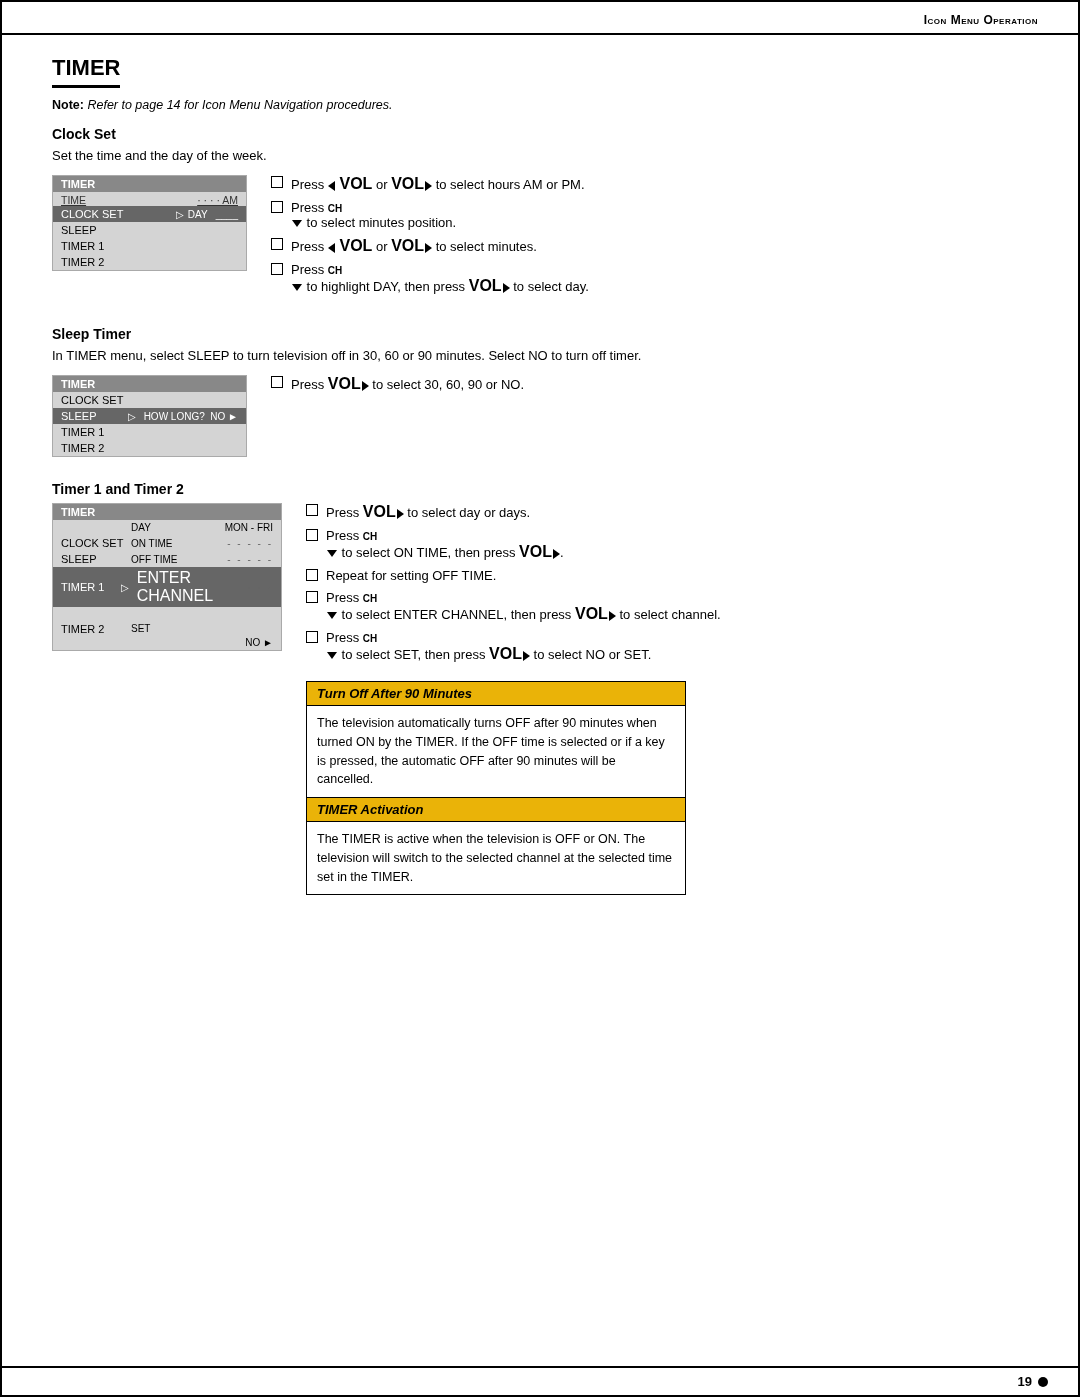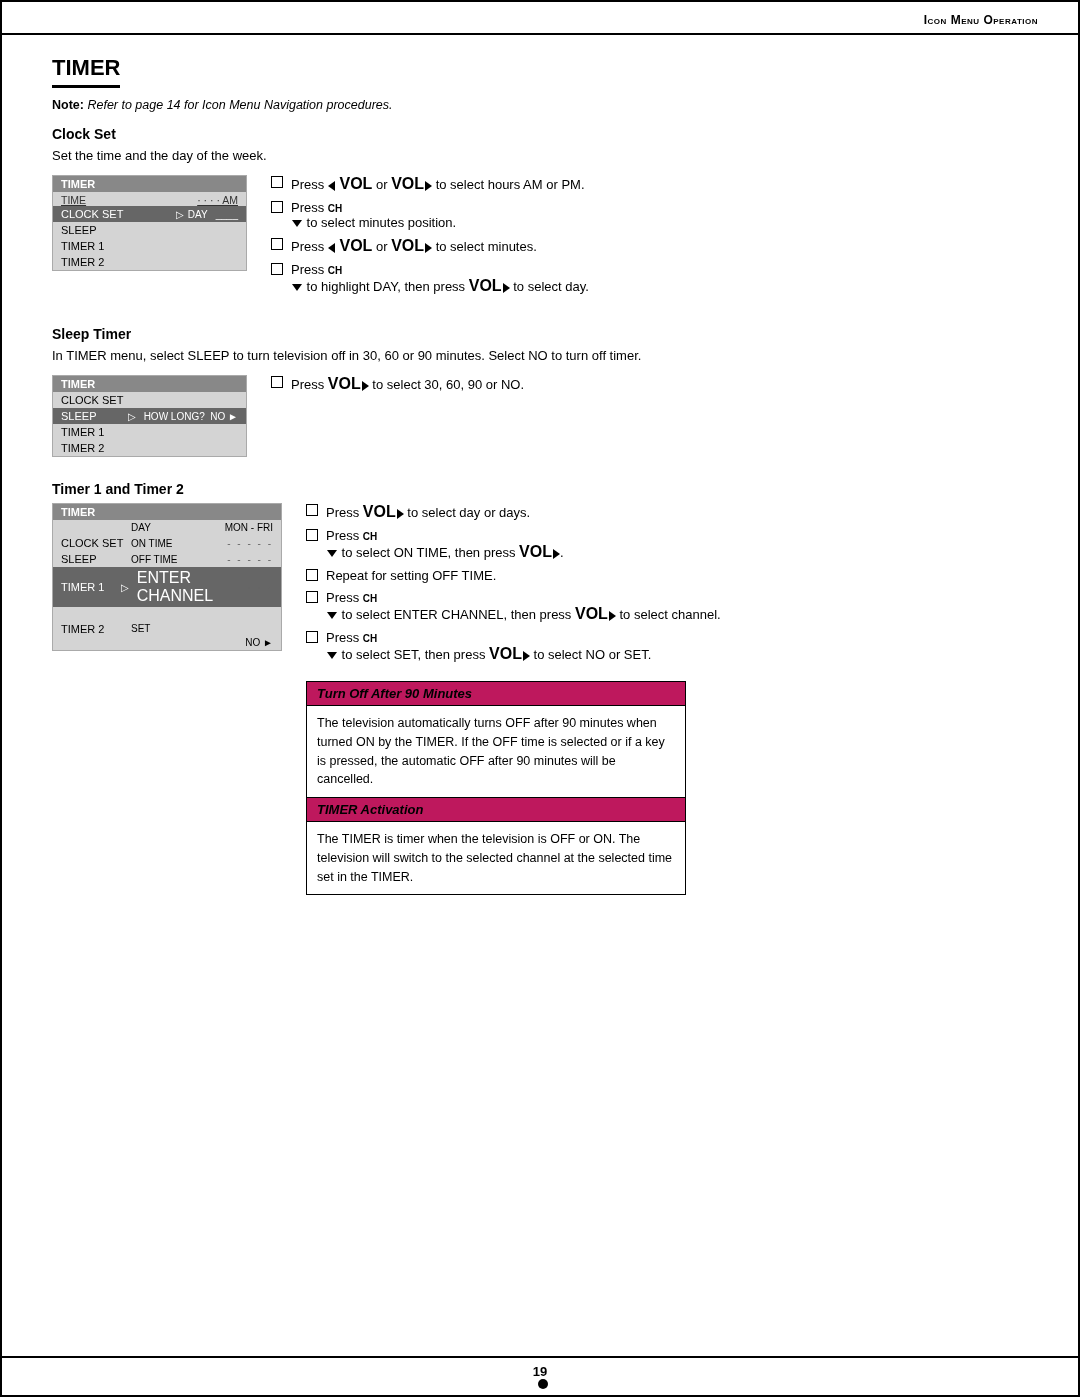--- a/index.html
+++ b/index.html
@@ -199,21 +199,21 @@
       max-width: 380px;
     }
     .info-box {
       border: 1.5px solid #000;
       margin-bottom: 0;
     }
     .info-box + .info-box {
       border-top: none;
     }
     .info-box-title {
-      background: #be185d;
+      background: #eab308;
       font-weight: bold;
       font-style: italic;
       font-size: 13px;
       padding: 4px 10px;
       border-bottom: 1.5px solid #000;
     }
     .info-box-body {
       padding: 8px 10px;
       font-size: 12.5px;
       line-height: 1.5;
@@ -221,21 +221,21 @@
     }
 
     
     .footer {
       position: absolute;
       bottom: 0;
       left: 0;
       right: 0;
       border-top: 2px solid #000;
       display: flex;
-      flex-direction: column;
+      flex-direction: row;
       justify-content: flex-end;
       align-items: center;
       padding: 6px 30px;
     }
     .footer-page {
       font-size: 13px;
       font-weight: bold;
     }
     .footer-dot {
       display: inline-block;
@@ -438,21 +438,21 @@
             </li>
           </ul>
 
           <div class="info-box-container" style="margin-top:18px;">
             <div class="info-box">
               <div class="info-box-title">Turn Off After 90 Minutes</div>
               <div class="info-box-body">The television automatically turns OFF after 90 minutes when turned ON by the TIMER. If the OFF time is selected or if a key is pressed, the automatic OFF after 90 minutes will be cancelled.</div>
             </div>
             <div class="info-box">
               <div class="info-box-title">TIMER Activation</div>
-              <div class="info-box-body">The TIMER is timer when the television is OFF or ON. The television will switch to the selected channel at the selected time set in the TIMER.</div>
+              <div class="info-box-body">The TIMER is active when the television is OFF or ON. The television will switch to the selected channel at the selected time set in the TIMER.</div>
             </div>
           </div>
         </div>
       </div>
     </div>
 
   </div>
 
   <div class="footer">
     <span class="footer-page">19</span>

